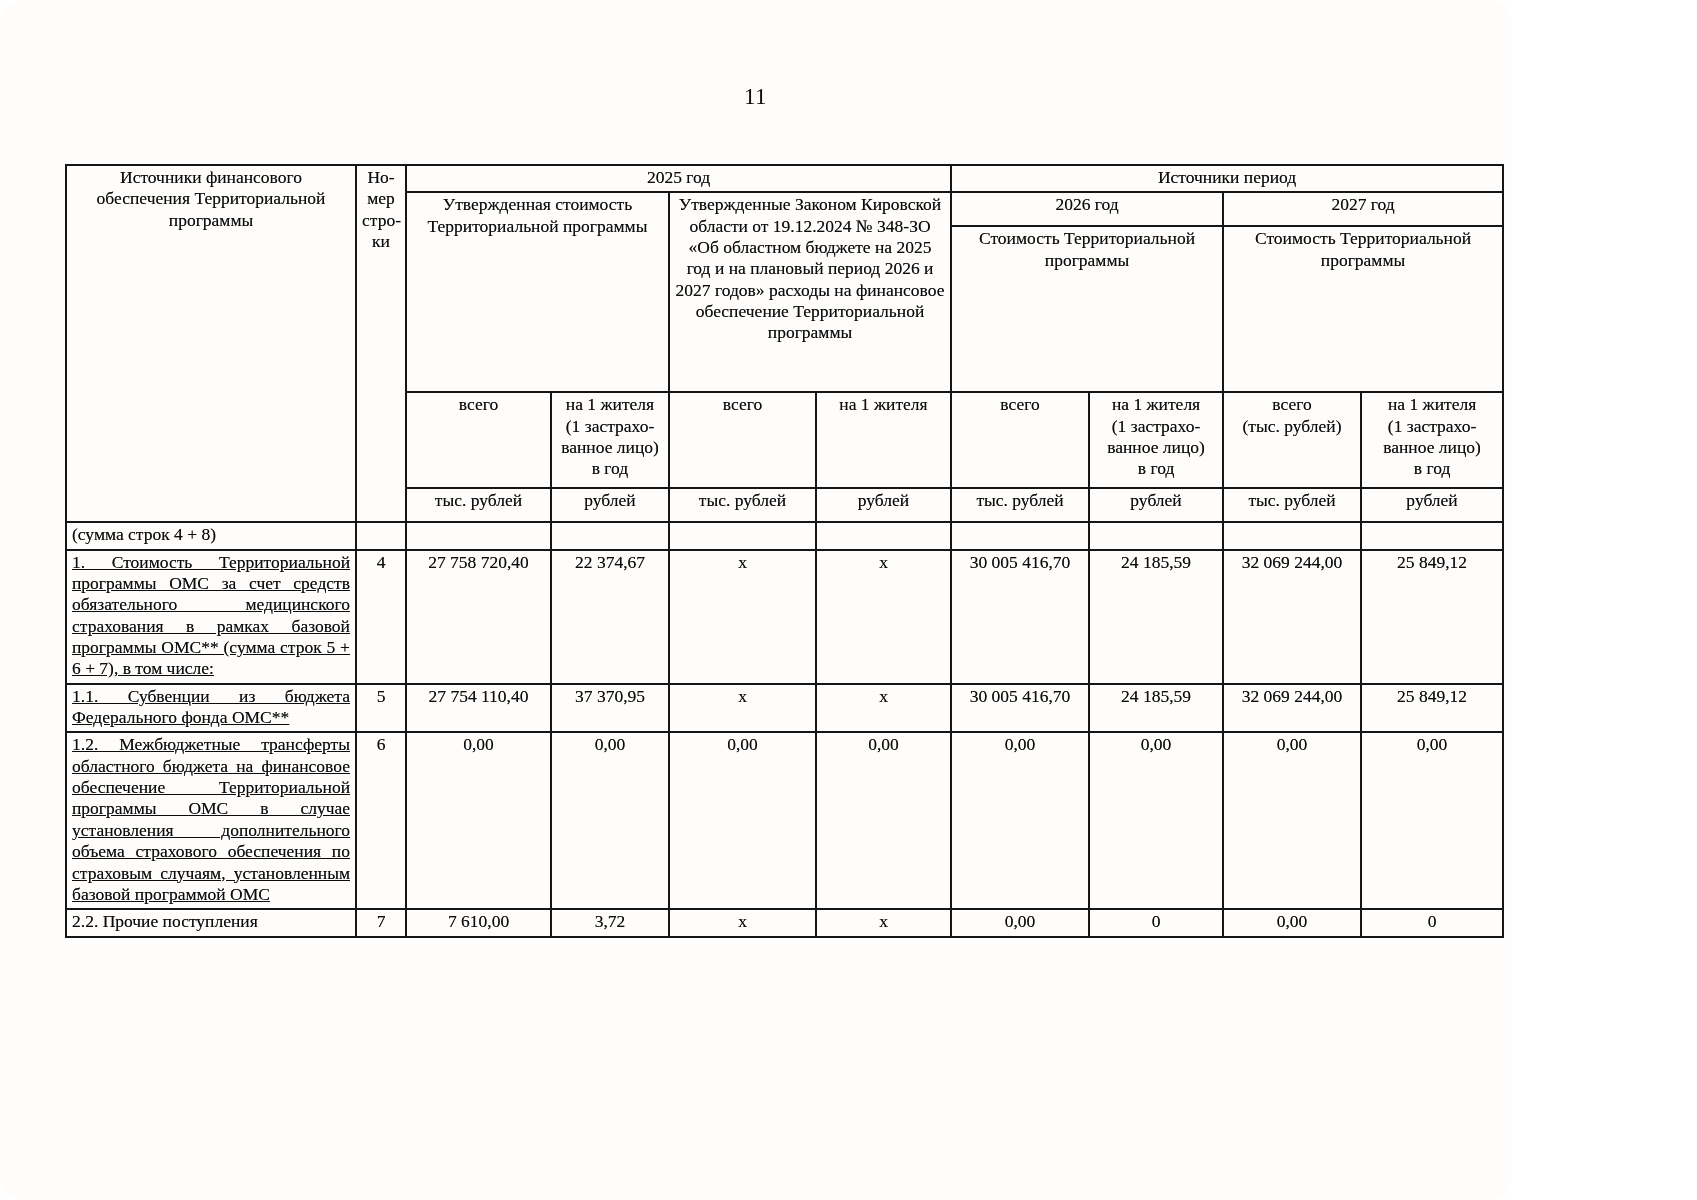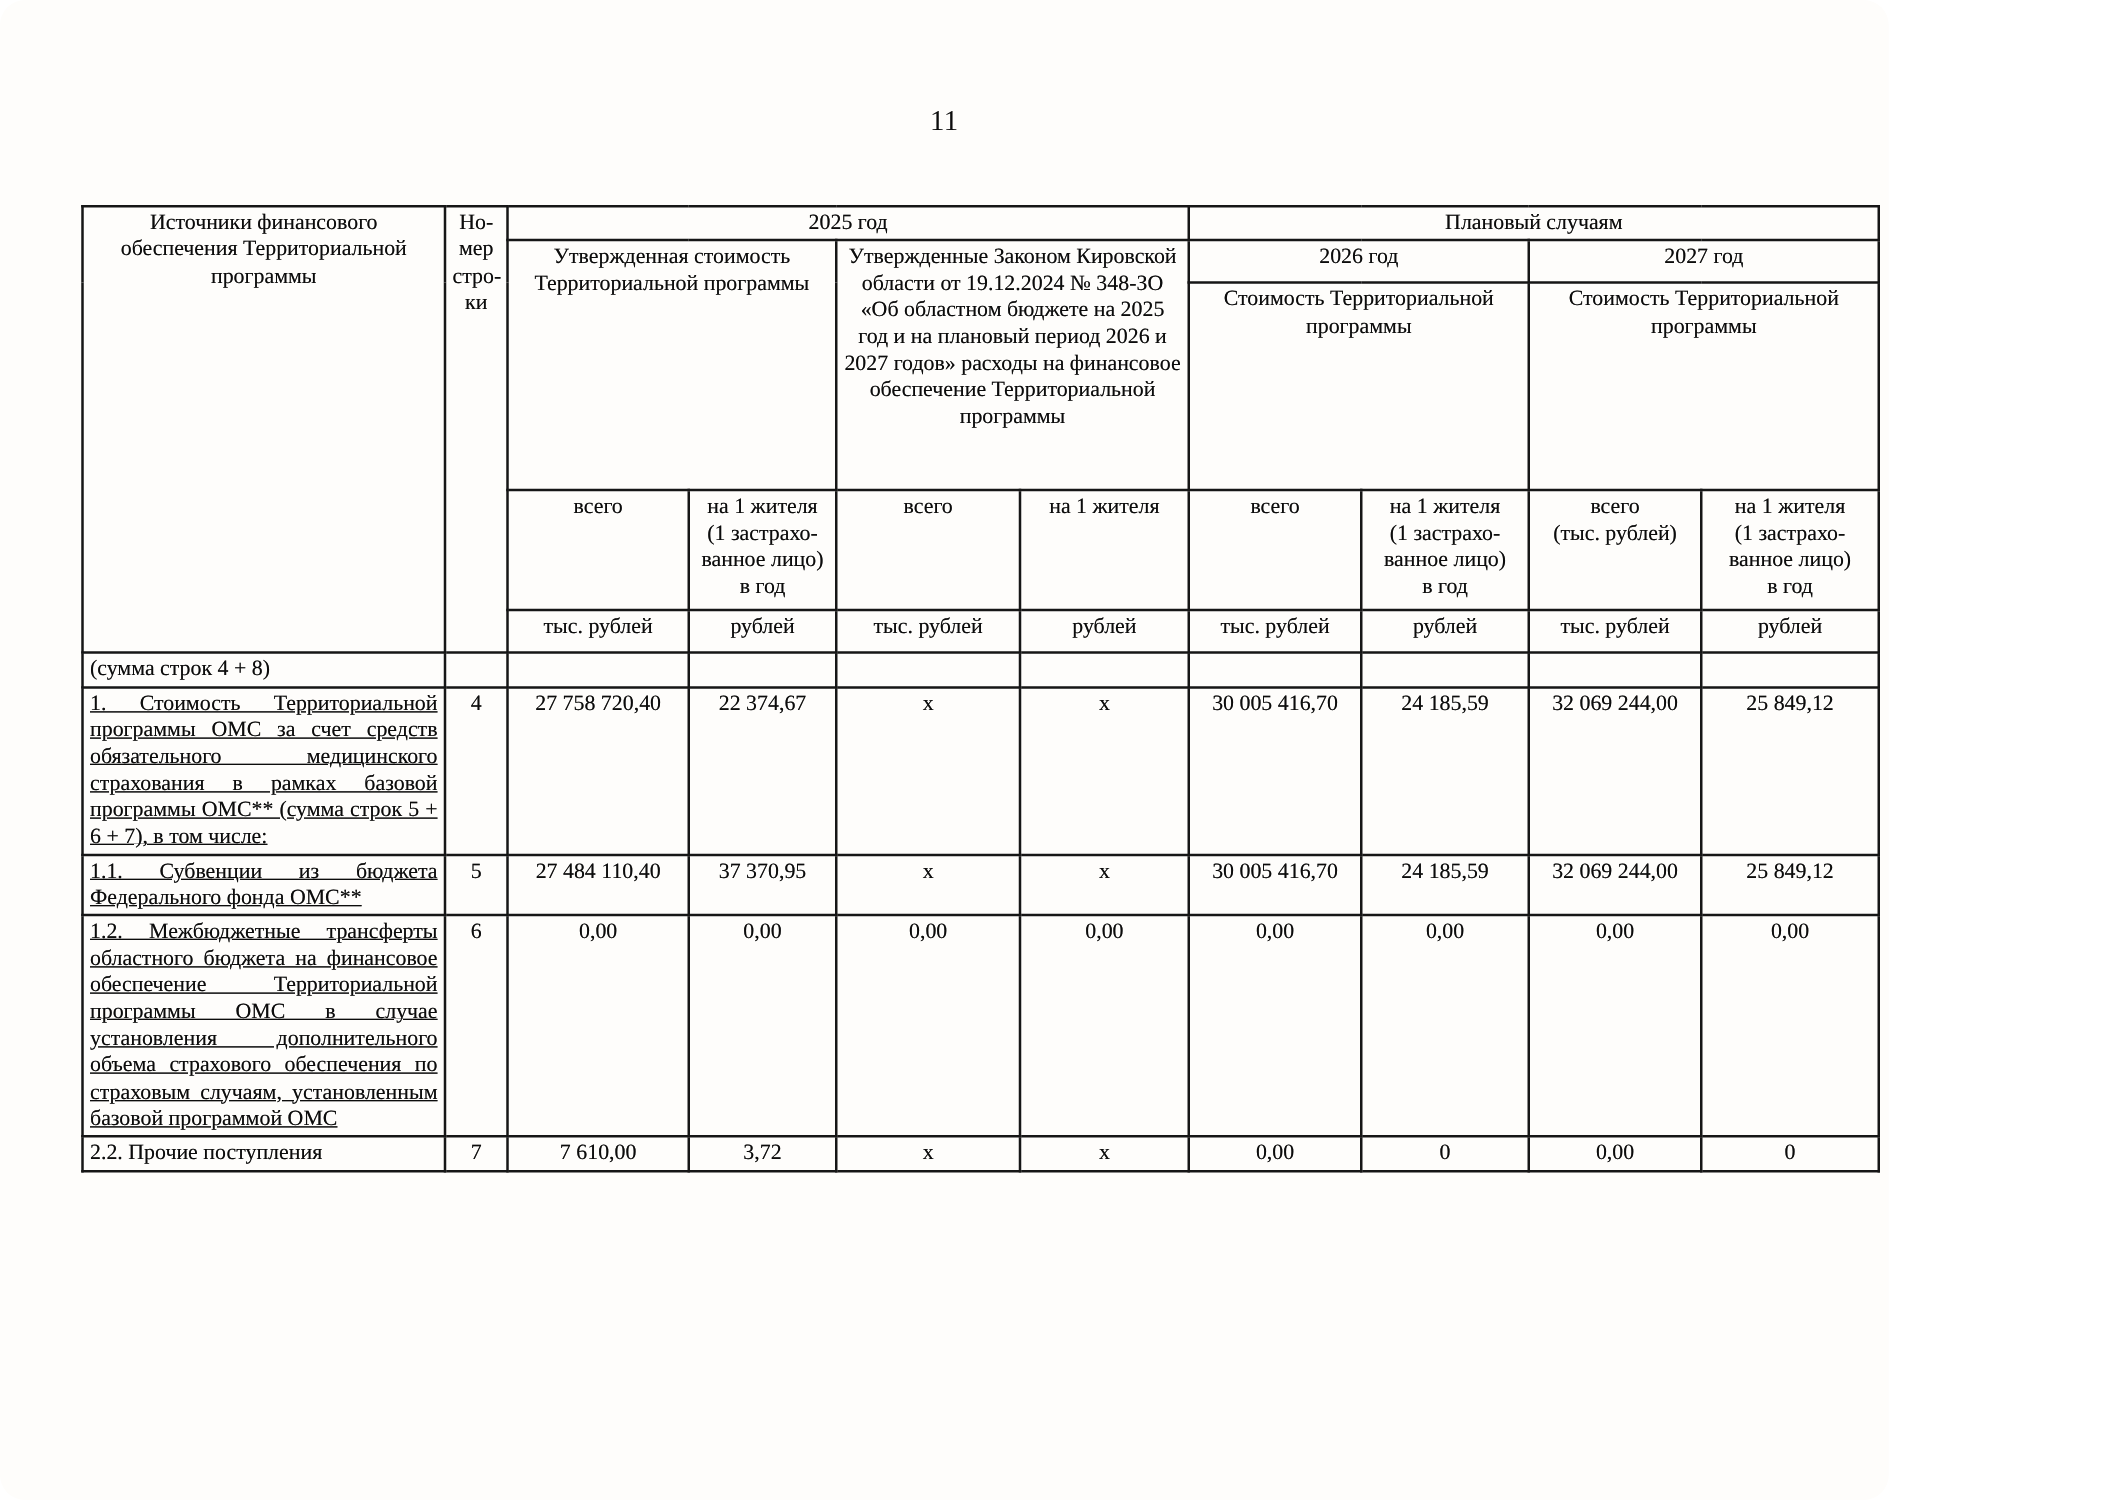--- a/index.html
+++ b/index.html
@@ -75,21 +75,21 @@
     </colgroup>
 
     <tbody>
         <tr class="hr1">
       <th class="c" rowspan="5">Источники финансового обеспечения Территориальной программы</th>
       <th class="c pre" rowspan="5">Но-
 мер
 стро-
 ки</th>
       <th class="c" colspan="4">2025 год</th>
-      <th class="c" colspan="4">Плановый случаям</th>
+      <th class="c" colspan="4">Источники период</th>
     </tr>
 
     <tr class="hr2">
       <th class="c" colspan="2" rowspan="2">Утвержденная стоимость Территориальной программы</th>
       <th class="c" colspan="2" rowspan="2">Утвержденные Законом Кировской области от 19.12.2024 № 348-ЗО «Об областном бюджете на 2025 год и на плановый период 2026 и 2027 годов» расходы на финансовое обеспечение Территориальной программы</th>
       <th class="c" colspan="2">2026 год</th>
       <th class="c" colspan="2">2027 год</th>
     </tr>
 
     <tr class="hr3">
@@ -151,21 +151,21 @@
       <td class="c">х</td>
       <td class="c">30 005 416,70</td>
       <td class="c">24 185,59</td>
       <td class="c">32 069 244,00</td>
       <td class="c">25 849,12</td>
     </tr>
 
     <tr>
       <td class="j lbl">1.1. Субвенции из бюджета Федерального фонда ОМС**</td>
       <td class="c">5</td>
-      <td class="c">27 484 110,40</td>
+      <td class="c">27 754 110,40</td>
       <td class="c">37 370,95</td>
       <td class="c">х</td>
       <td class="c">х</td>
       <td class="c">30 005 416,70</td>
       <td class="c">24 185,59</td>
       <td class="c">32 069 244,00</td>
       <td class="c">25 849,12</td>
     </tr>
 
     <tr>

